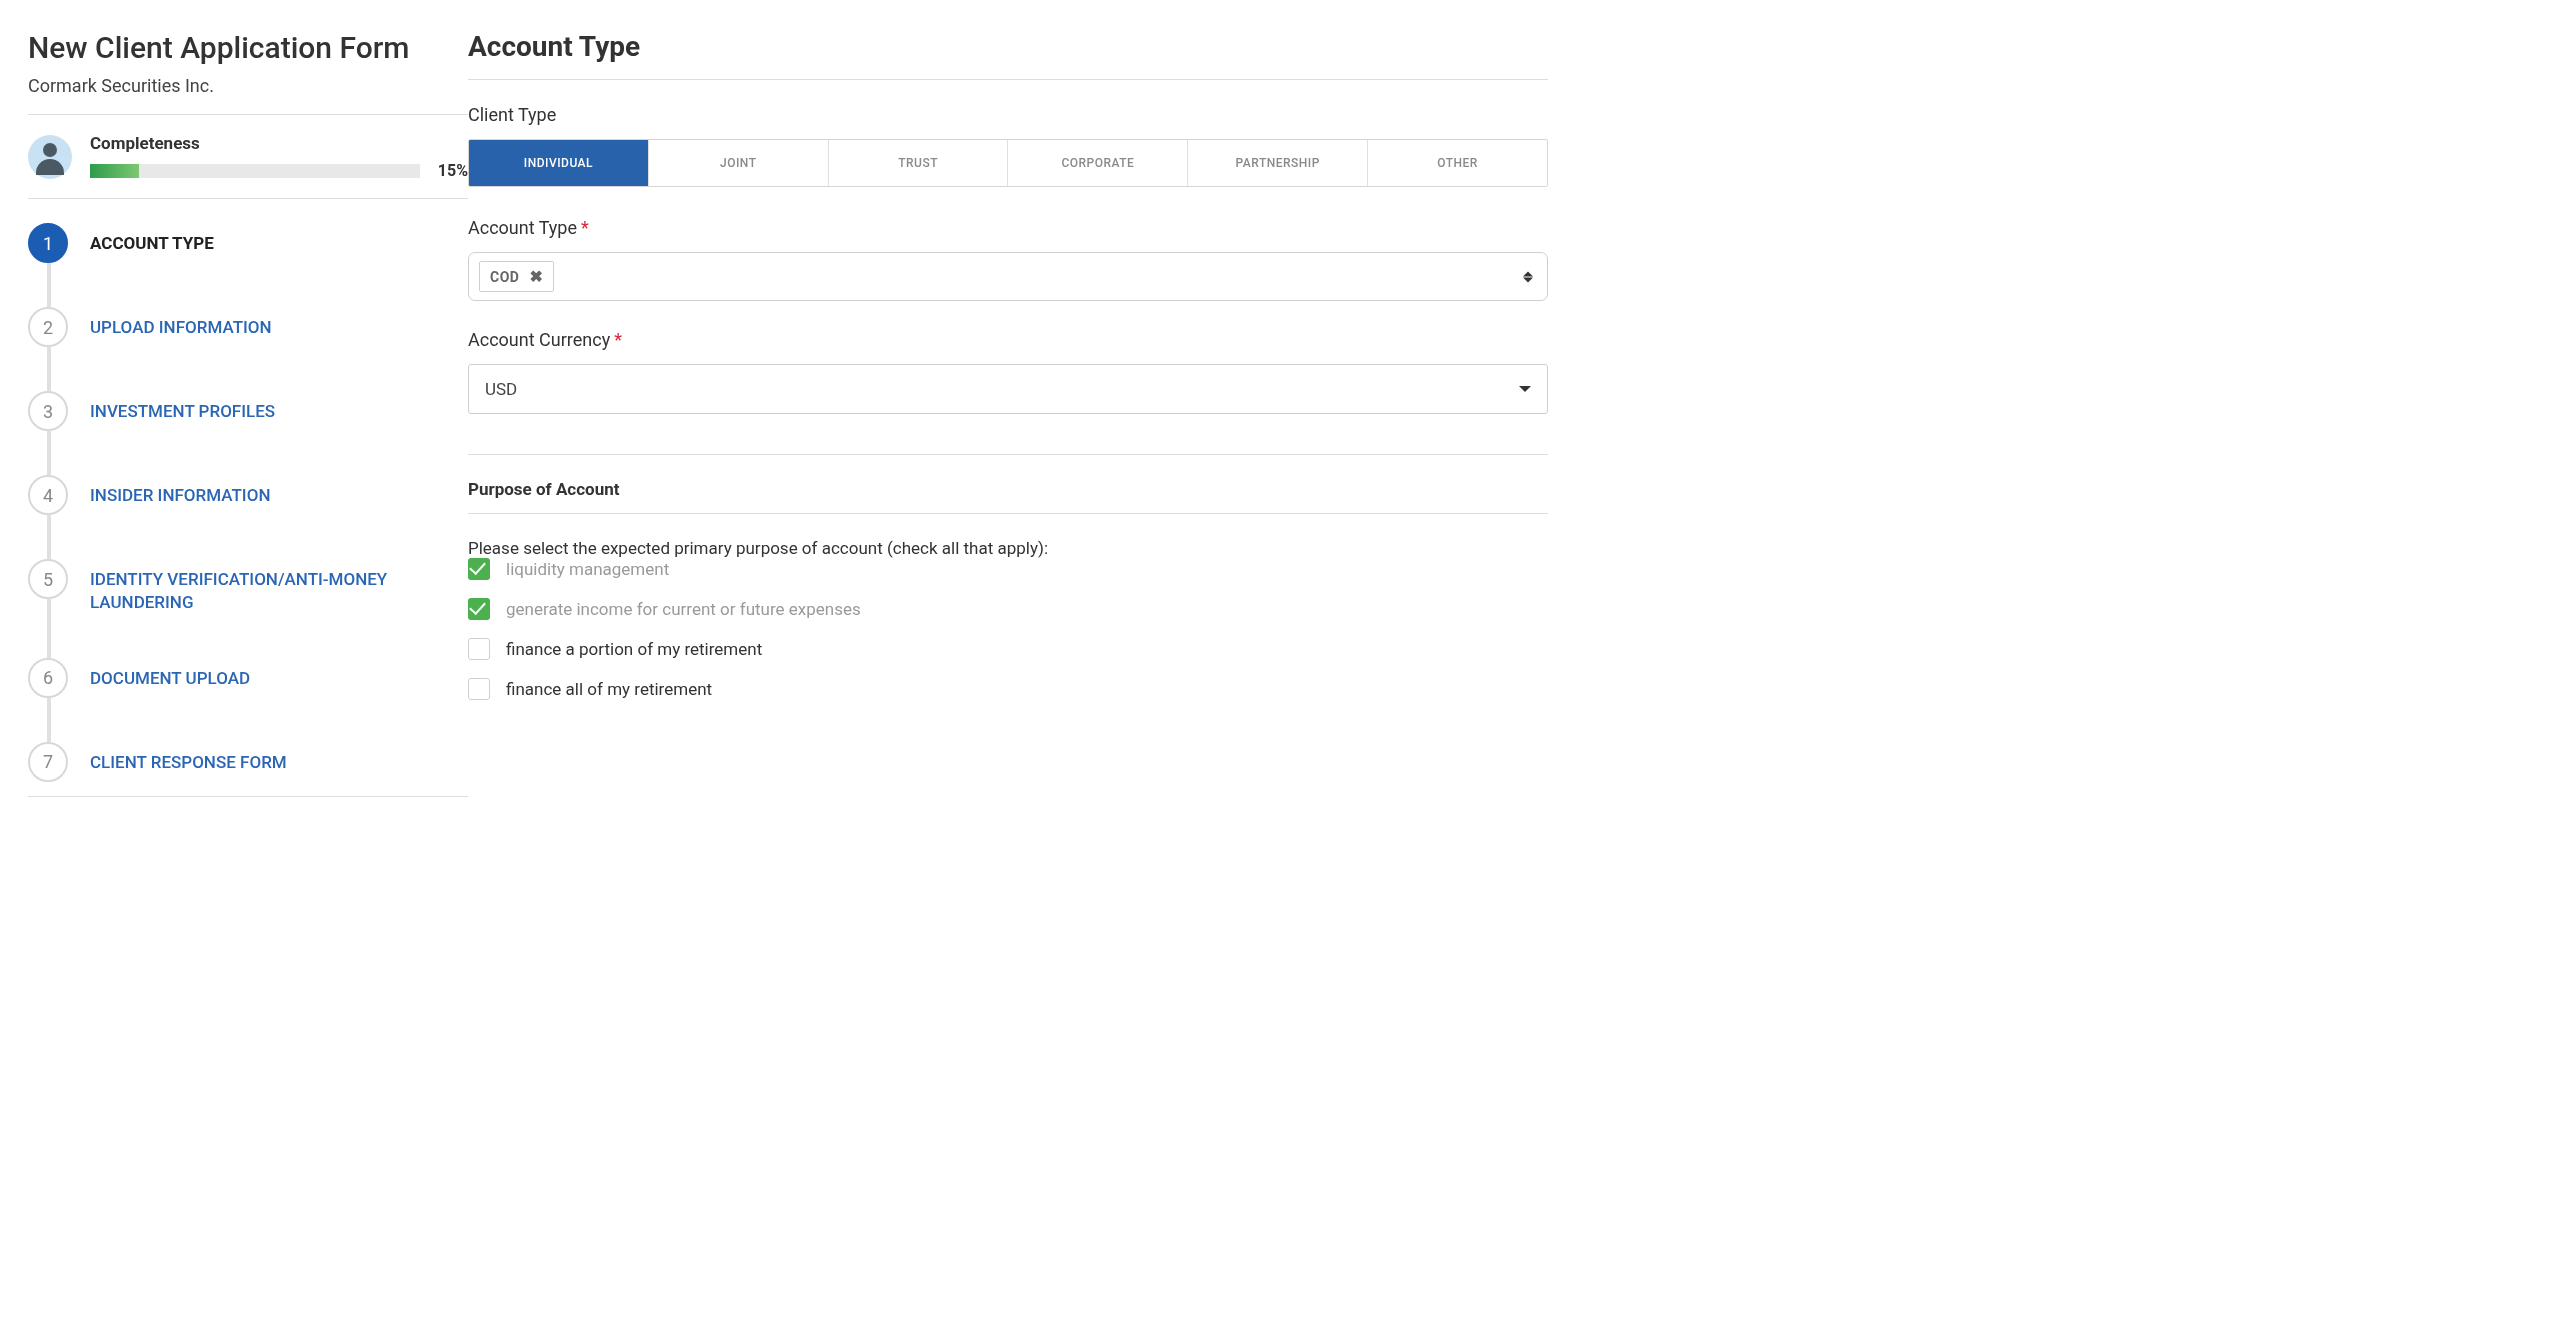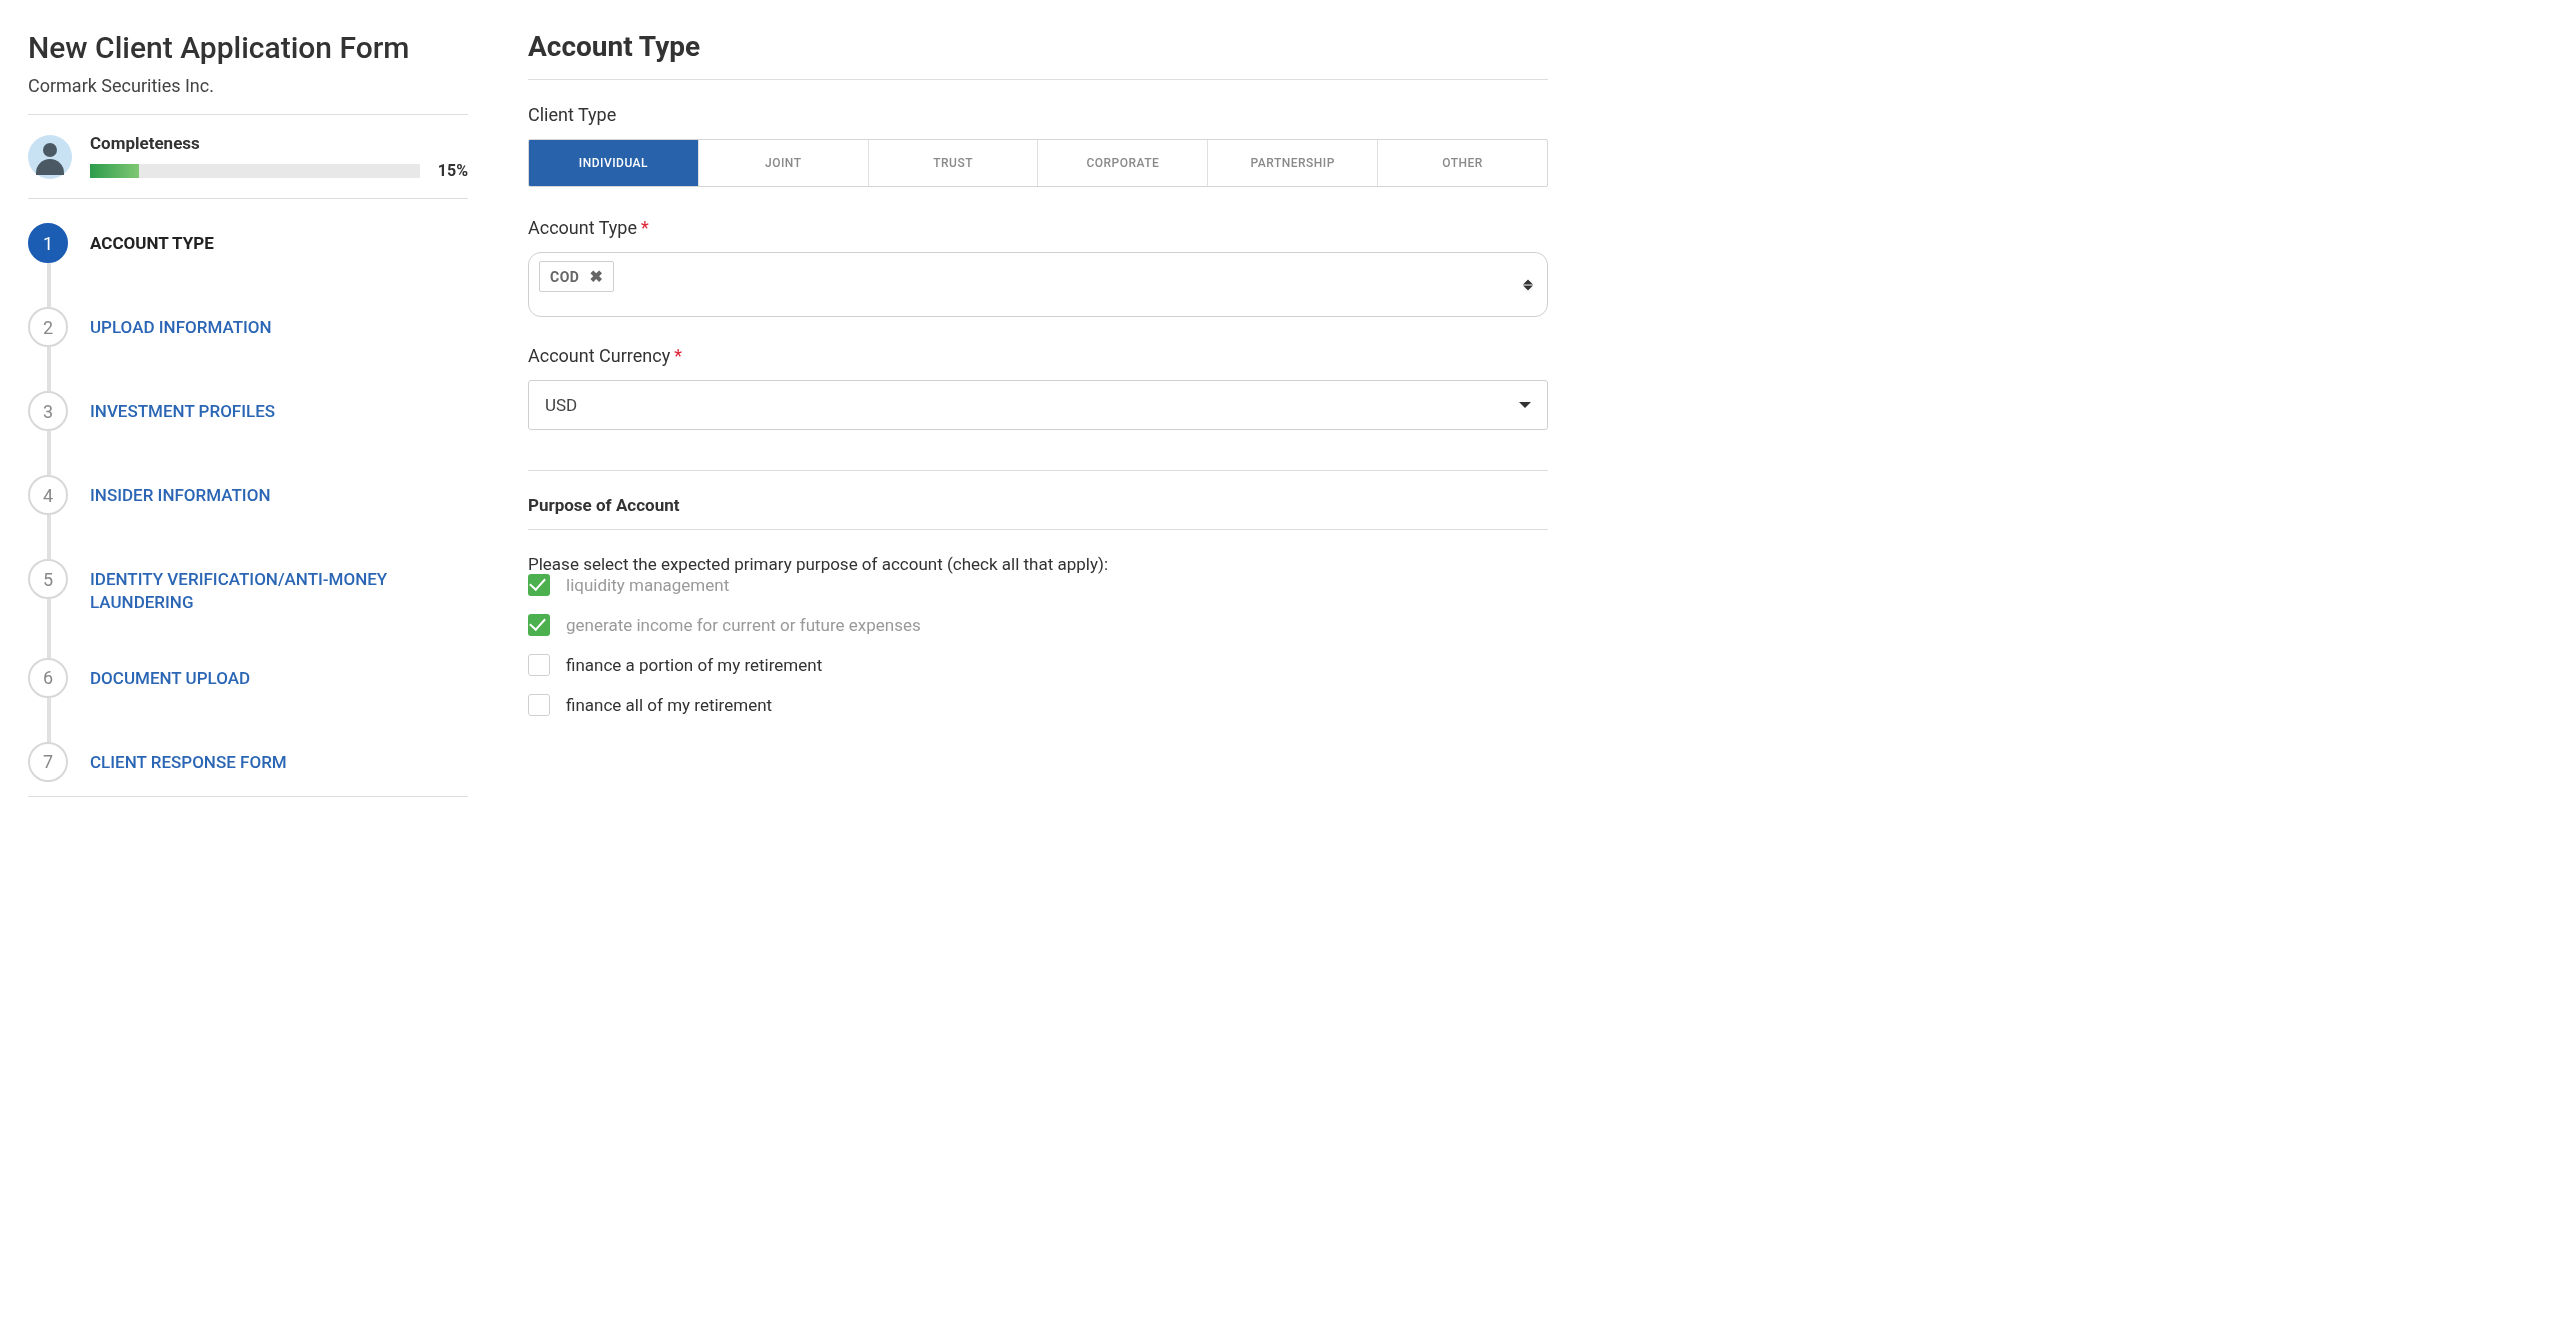--- a/index.html
+++ b/index.html
@@ -2,21 +2,21 @@
 <html><head>
 <meta charset="utf-8">
 <style>
 * { box-sizing: border-box; margin: 0; padding: 0; }
 body {
   font-family: -apple-system, BlinkMacSystemFont, "Segoe UI", Roboto, Helvetica, Arial, sans-serif;
   color: #333;
   background: #fff;
   padding: 30px 28px;
 }
-.layout { display: flex; gap: 60px; max-width: 1520px; }
+.layout { display: flex; max-width: 1520px; }
 .sidebar { width: 440px; flex-shrink: 0; }
 .main { flex: 1; }
 
 
 .page-title { font-size: 30px; font-weight: 500; color: #333; margin-bottom: 10px; }
 .company { font-size: 18px; color: #444; margin-bottom: 18px; }
 .divider { border: none; border-top: 1px solid #ddd; margin: 0; }
 
 
 .completeness-row { display: flex; align-items: center; padding: 18px 0; gap: 18px; }
@@ -73,21 +73,21 @@
 .seg { display: flex; border: 1px solid #d6d6d6; border-radius: 2px; overflow: hidden; margin-bottom: 30px; }
 .seg-btn {
   flex: 1; text-align: center; padding: 16px 6px; font-size: 12px; font-weight: 500;
   letter-spacing: 0.5px; color: #8a8a8a; cursor: pointer; border-right: 1px solid #e0e0e0;
 }
 .seg-btn:last-child { border-right: none; }
 .seg-btn.active { background: #2762ab; color: #fff; position: relative; }
 
 
 .tag-box {
-  border: 1px solid #cfcfcf; border-radius: 13px; padding: 8px 44px 24px 10px;
+  border: 1px solid #cfcfcf; border-radius: 7px; padding: 8px 44px 8px 10px;
   position: relative; margin-bottom: 28px; min-height: 46px;
 }
 .tag {
   display: inline-flex; align-items: center; gap: 10px;
   border: 1px solid #cfcfcf; border-radius: 2px; padding: 5px 10px;
   font-size: 14px; font-weight: 700; letter-spacing: 0.5px; color: #666;
 }
 .tag-x { font-size: 16px; color: #666; cursor: pointer; font-weight: 700; }
 .sort-icon {
   position: absolute; right: 14px; top: 50%; transform: translateY(-50%);

